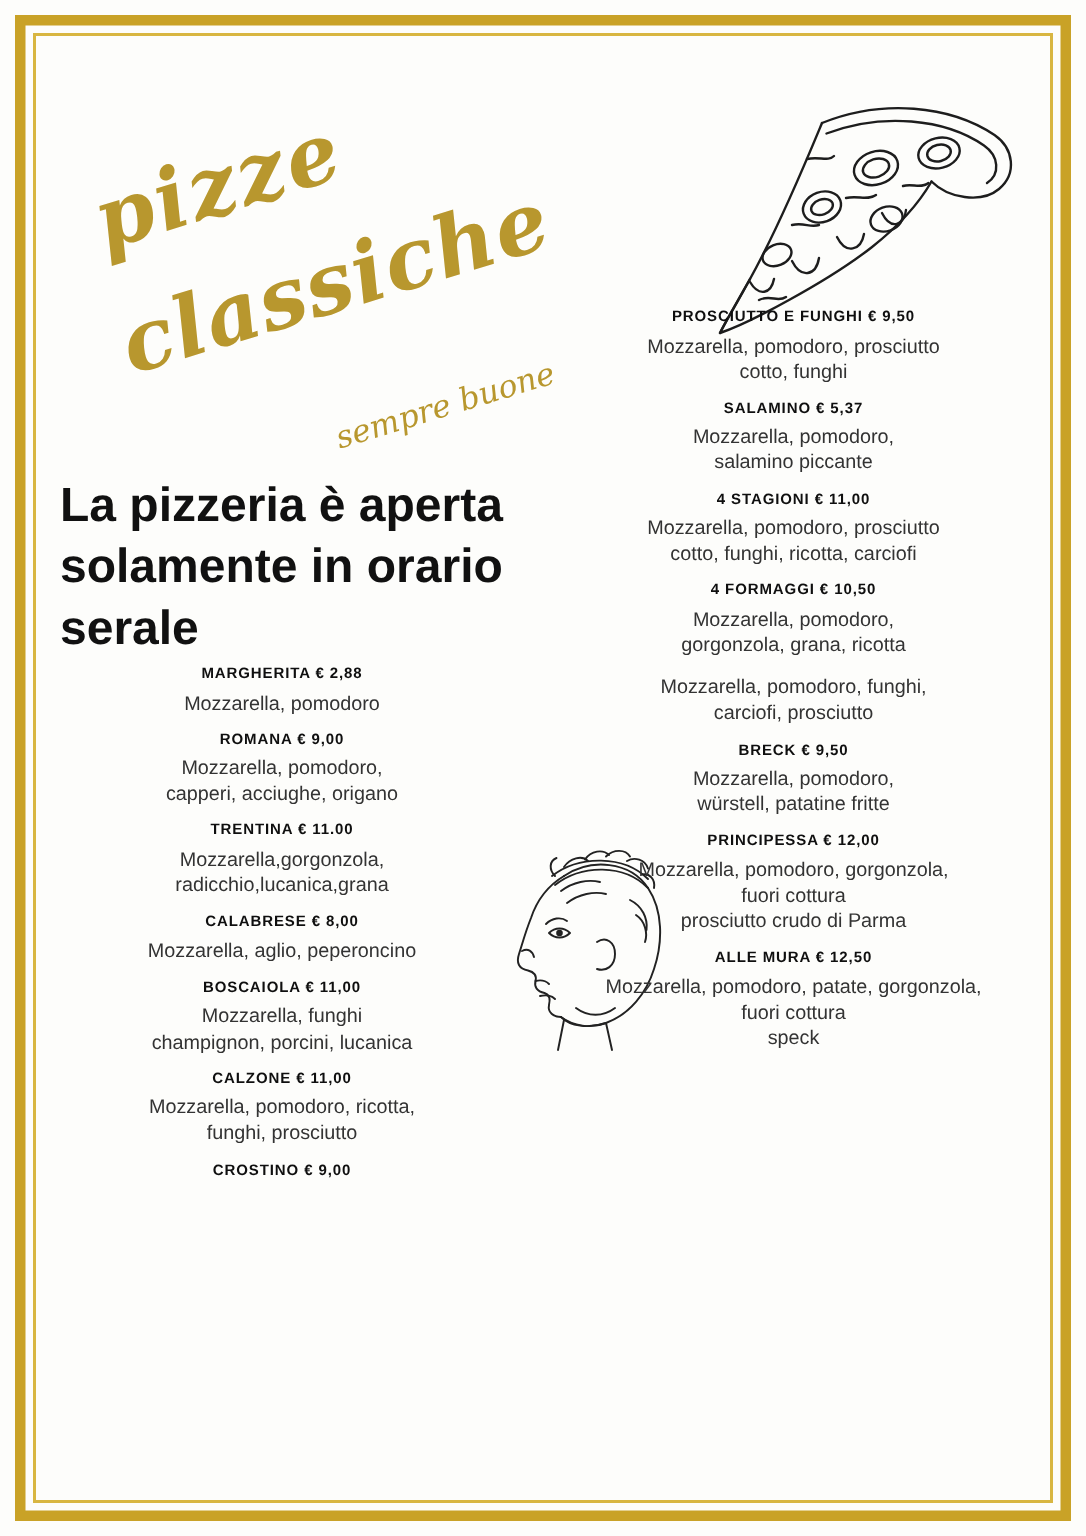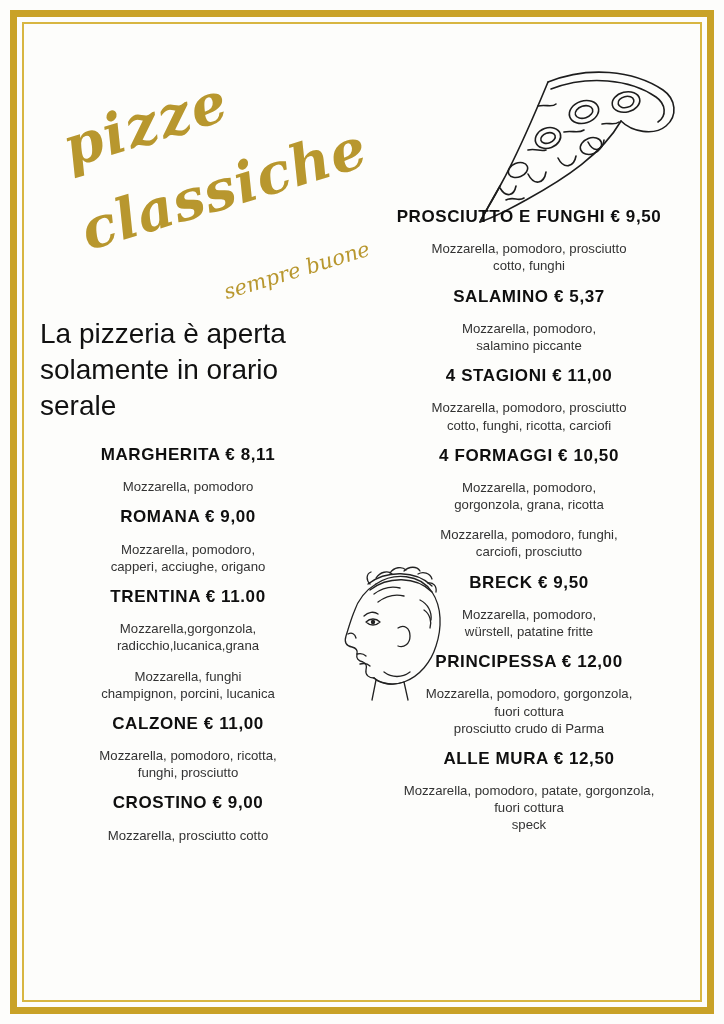--- a/index.html
+++ b/index.html
@@ -106,22 +106,22 @@
     width: 300px;
     height: 190px;
   }
 
   
   .notice {
     position: absolute;
     left: 6px;
     top: 282px;
     width: 300px;
-    font-size: 28px;
-    font-weight: normal;
+    font-size: 32px;
+    font-weight: bold;
     line-height: 1.28;
     color: #111;
   }
 
   
   .col-left {
     position: absolute;
     left: 6px;
     top: 410px;
     width: 296px;
@@ -129,31 +129,31 @@
   }
   .col-right {
     position: absolute;
     left: 340px;
     top: 172px;
     width: 310px;
     text-align: center;
   }
   .item { margin-bottom: 11px; }
   .item-name {
-    font-size: 17px;
+    font-size: 10px;
     font-weight: bold;
     letter-spacing: 0.6px;
     color: #0f0f0f;
     line-height: 1.25;
   }
   .item-desc {
     font-size: 13.2px;
     color: #333;
     line-height: 1.3;
-    margin-top: 13px;
+    margin-top: 3px;
     white-space: pre-line;
   }
 
   
   .caesar-art {
     position: absolute;
     left: 290px;
     top: 520px;
     width: 140px;
     height: 150px;
@@ -243,45 +243,49 @@
           <path d="M50 124 C58 130 70 132 80 128"></path>
           <path d="M60 118 C68 124 78 124 86 118"></path>
           <path d="M80 128 L84 146"></path>
           <path d="M52 126 L48 146"></path>
         </g>
       </svg>
     </div>
 
     <div class="col-left">
       <div class="item">
-        <div class="item-name">MARGHERITA € 8,11</div>
+        <div class="item-name">MARGHERITA € 2,88</div>
         <div class="item-desc">Mozzarella, pomodoro</div>
       </div>
       <div class="item">
         <div class="item-name">ROMANA € 9,00</div>
         <div class="item-desc">Mozzarella, pomodoro,
 capperi,  acciughe, origano</div>
       </div>
       <div class="item">
         <div class="item-name">TRENTINA € 11.00</div>
         <div class="item-desc">Mozzarella,gorgonzola,
 radicchio,lucanica,grana</div>
       </div>
       <div class="item">
+        <div class="item-name">CALABRESE € 8,00</div>
+        <div class="item-desc">Mozzarella, aglio, peperoncino</div>
+      </div>
+      <div class="item">
+        <div class="item-name">BOSCAIOLA € 11,00</div>
         <div class="item-desc">Mozzarella, funghi
 champignon, porcini, lucanica</div>
       </div>
       <div class="item">
         <div class="item-name">CALZONE € 11,00</div>
         <div class="item-desc">Mozzarella, pomodoro, ricotta,
 funghi, prosciutto</div>
       </div>
       <div class="item">
         <div class="item-name">CROSTINO € 9,00</div>
-        <div class="item-desc">Mozzarella, prosciutto cotto</div>
       </div>
     </div>
 
     <div class="col-right">
       <div class="item">
         <div class="item-name">PROSCIUTTO E FUNGHI € 9,50</div>
         <div class="item-desc">Mozzarella, pomodoro, prosciutto
 cotto, funghi</div>
       </div>
       <div class="item">

